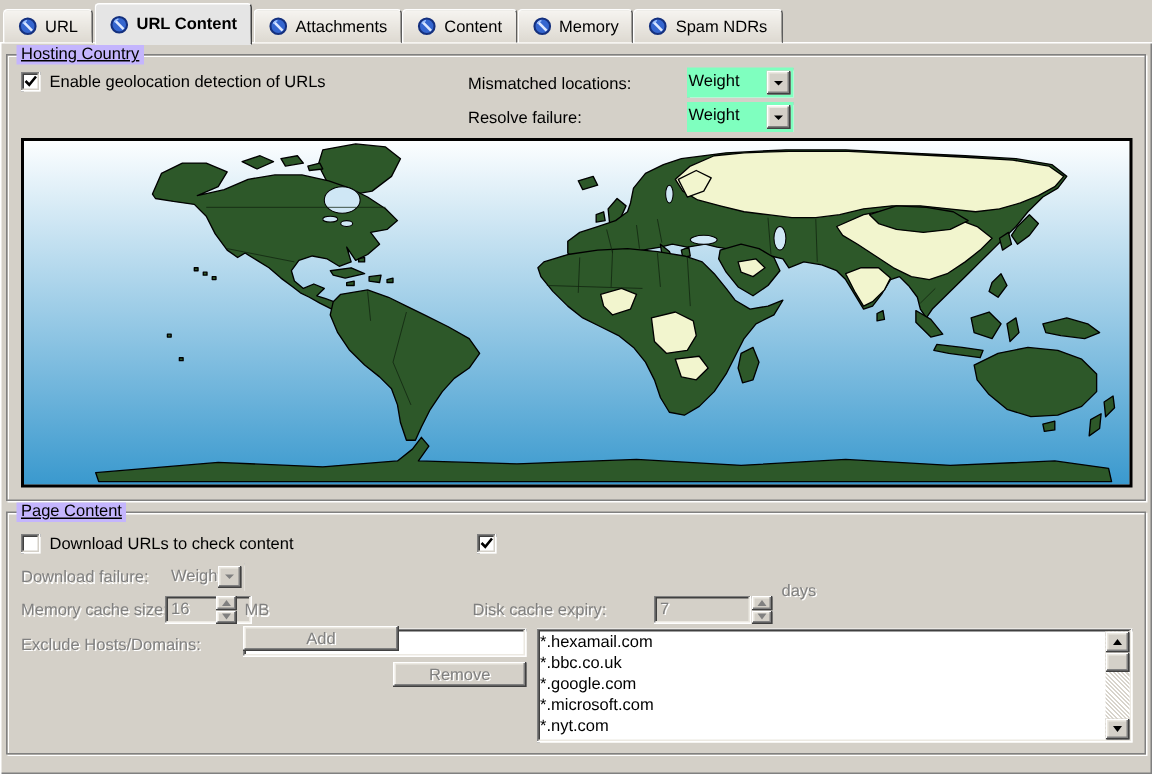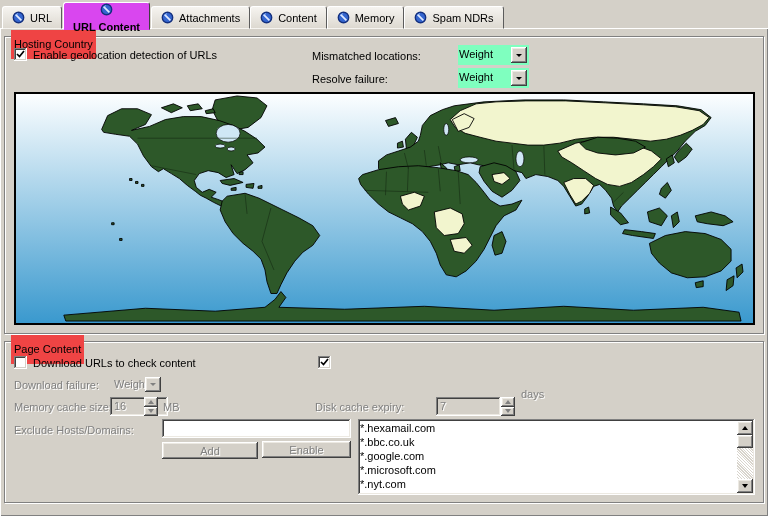--- a/index.html
+++ b/index.html
@@ -11,36 +11,35 @@
   }
   
   #tabbar{position:absolute;top:0;left:0;right:0;height:29px;display:flex;align-items:flex-end;padding-left:2px;z-index:3;}
   .tab{
     height:21px;display:flex;align-items:center;gap:5px;padding:0 9px;
     background:linear-gradient(#f6f4f0,#ddd9d1);
     border:1px solid;border-color:#fff #5c5c5c transparent #fff;
     border-radius:3px 3px 0 0;cursor:default;white-space:nowrap;
   }
   .tab.active{
-    height:26px;background:#d946ef;font-weight:bold;z-index:4;position:relative;margin:0 1px -1px 1px;
+    height:26px;background:#e5e5e5;font-weight:bold;z-index:4;position:relative;margin:0 1px -1px 1px;
     border-color:#fff #404040 transparent #fff;
-    flex-direction:column;
   }
   .tab-icon{width:13px;height:13px;display:inline-block;line-height:0;}
   
   #tabpage{
     position:absolute;top:28px;left:0;right:0;bottom:0;background:#d4d0c8;
     box-shadow:inset 0 1px 0 #fff,inset 1px 0 0 #fff,inset -1px -1px 0 #808080;
     z-index:1;
   }
   .groupbox{
     position:absolute;border:1px solid #808080;
     box-shadow:inset 1px 1px 0 #fff,1px 1px 0 #fff;z-index:2;
   }
-  .legend{position:absolute;top:-7px;left:6px;background:#ef4444;padding:8px 3px;line-height:13px;white-space:nowrap;}
+  .legend{position:absolute;top:-7px;left:6px;background:#c4b5fd;padding:0 3px;line-height:13px;white-space:nowrap;text-decoration:underline;}
   .lbl{position:absolute;line-height:13px;white-space:nowrap;z-index:2;}
   .lbl.disabled{color:#808080;text-shadow:1px 1px 0 #fff;}
   .checkbox{
     position:absolute;width:13px;height:13px;background:#fff;z-index:2;
     box-shadow:inset -1px -1px 0 #fff,inset 1px 1px 0 #808080,inset -2px -2px 0 #d4d0c8,inset 2px 2px 0 #404040;
   }
   .checkbox svg{position:absolute;left:2px;top:2px;visibility:hidden;}
   .checkbox.checked svg{visibility:visible;}
   .sunken{box-shadow:inset -1px -1px 0 #fff,inset 1px 1px 0 #808080,inset -2px -2px 0 #ece9e2,inset 2px 2px 0 #404040;}
   .raised{box-shadow:inset -1px -1px 0 #404040,inset 1px 1px 0 #fff,inset -2px -2px 0 #808080,inset 2px 2px 0 #ece9e2;background:#d4d0c8;}
@@ -288,22 +287,22 @@
         <span class="tri-up"></span>
       </div>
     <div class="sbtn raised">
         <span class="tri-down"></span>
       </div>
   </div>
   <span class="lbl disabled" style="left:521px;top:388px;">days</span>
 
   <span class="lbl disabled" style="left:14px;top:424px;">Exclude Hosts/Domains:</span>
   <div class="textinput sunken" style="left:162px;top:419px;width:189px;height:19px;box-sizing:border-box;"></div>
-  <div class="btn97 raised disabled" style="left:162px;top:442px;width:96px;height:17px;">Add</div>
-  <div class="btn97 raised disabled" style="left:262px;top:441px;width:89px;height:17px;">Enable</div>
+  <div class="btn97 raised disabled" style="left:162px;top:417px;width:104px;height:17px;">Add</div>
+  <div class="btn97 raised disabled" style="left:262px;top:441px;width:89px;height:17px;">Remove</div>
 
   <div class="listbox sunken" style="left:358px;top:419px;width:397px;height:76px;">
     <div class="list-inner">
         <div class="list-item">*.hexamail.com</div>
         <div class="list-item">*.bbc.co.uk</div>
         <div class="list-item">*.google.com</div>
         <div class="list-item">*.microsoft.com</div>
         <div class="list-item">*.nyt.com</div>
       </div>
     <div class="scrollbar">

